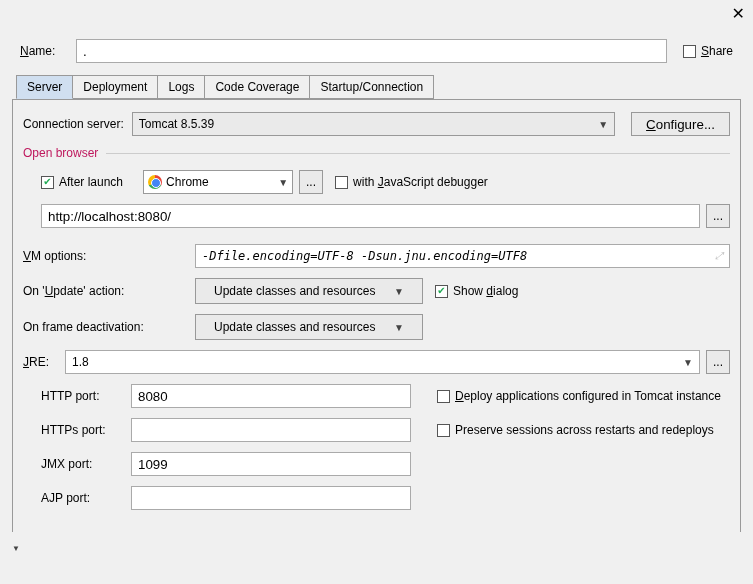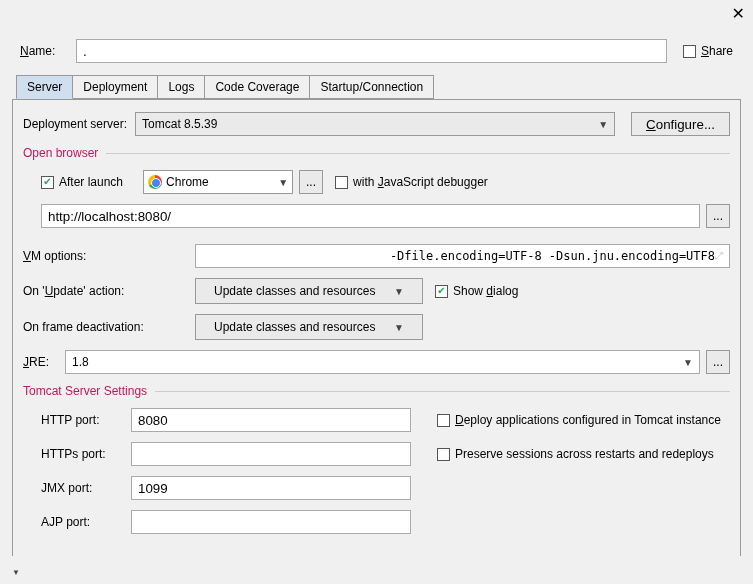--- a/index.html
+++ b/index.html
@@ -30,21 +30,21 @@
 .fieldset-label::after { content: ""; flex: 1; border-top: 1px solid #ccc; margin-left: 8px; }
 .indent { margin-left: 18px; }
 .cb { width: 13px; height: 13px; border: 1px solid #555; display: inline-flex; align-items: center; justify-content: center; background: #fff; font-size: 10px; color: #2a5; line-height: 1; }
 .mini-select { height: 24px; border: 1px solid #999; background: #fff; width: 150px; display: flex; align-items: center; justify-content: space-between; padding: 0 4px; }
 .chevron { font-size: 10px; color: #444; }
 .chrome-icon { width: 14px; height: 14px; border-radius: 50%; background: conic-gradient(#ea4335 0 120deg, #34a853 120deg 240deg, #fbbc05 240deg 360deg); position: relative; display: inline-block; margin-right: 4px; }
 .chrome-icon::after { content: ""; position: absolute; top: 3px; left: 3px; width: 8px; height: 8px; border-radius: 50%; background: #4285f4; border: 1px solid #fff; }
 .small-btn { width: 24px; height: 24px; border: 1px solid #999; background: #eaeaea; display: flex; align-items: center; justify-content: center; cursor: pointer; }
 .url-input { flex: 1; height: 24px; border: 1px solid #aaa; background: #fff; padding: 0 6px; }
 .label-col { width: 172px; }
-.vm-input { flex: 1; height: 24px; border: 1px solid #aaa; background: #fff; padding: 0 6px; font-family: "Consolas", monospace; font-size: 12px; display: flex; align-items: center; justify-content: flex-end; }
+.vm-input { flex: 1; height: 24px; border: 1px solid #aaa; background: #fff; padding: 0 6px; font-family: "Consolas", monospace; font-size: 12px; display: flex; align-items: center; justify-content: space-between; font-style: italic; }
 .expand-icon { color: #bbb; font-size: 10px; }
 .select-md { height: 26px; border: 1px solid #999; background: #eaeaea; padding: 0 18px; display: flex; align-items: center; justify-content: space-between; width: 228px; }
 .jre-select { flex: 1; height: 24px; border: 1px solid #aaa; background: #fff; padding: 0 6px; display: flex; align-items: center; justify-content: space-between; }
 .port-row { display: flex; align-items: center; margin-bottom: 10px; }
 .port-label { width: 90px; margin-left: 18px; }
 .port-input { width: 280px; height: 24px; border: 1px solid #aaa; background: #fff; padding: 0 6px; }
 .cb-label { display: flex; align-items: center; gap: 5px; }
 .cb-col { margin-left: 26px; }
 .u { text-decoration: underline; }
 .before-launch { margin-top: 12px; display: flex; align-items: center; gap: 4px; }
@@ -72,21 +72,21 @@
   <div class="tab active">Server</div>
   <div class="tab">Deployment</div>
   <div class="tab">Logs</div>
   <div class="tab">Code Coverage</div>
   <div class="tab">Startup/Connection</div>
 </div>
 
 <div class="tab-content">
 
   <div class="row">
-    <span class="lbl">Deployment server:</span>
+    <span class="lbl">Connection server:</span>
     <div class="select-full">
       <span>Tomcat 8.5.39</span>
       <span class="chevron">▼</span>
     </div>
     <button class="btn"><span class="u">C</span>onfigure...</button>
   </div>
 
   <div class="fieldset-label">Open browser</div>
 
   <div class="row indent">
@@ -145,21 +145,20 @@
 
   <div class="row">
     <span class="lbl" style="width:34px;"><span class="u">J</span>RE:</span>
     <div class="jre-select">
       <span>1.8</span>
       <span class="chevron">▼</span>
     </div>
     <div class="small-btn" style="margin-left:6px;">...</div>
   </div>
 
-  <div class="fieldset-label">Tomcat Server Settings</div>
 
   <div class="port-row">
     <span class="port-label">HTTP port:</span>
     <input class="port-input" value="8080" style="">
     <label class="cb-label cb-col">
       <span class="cb"></span>
           <span><span class="u">D</span>eploy applications configured in Tomcat instance</span>
     </label>
   </div>
 

